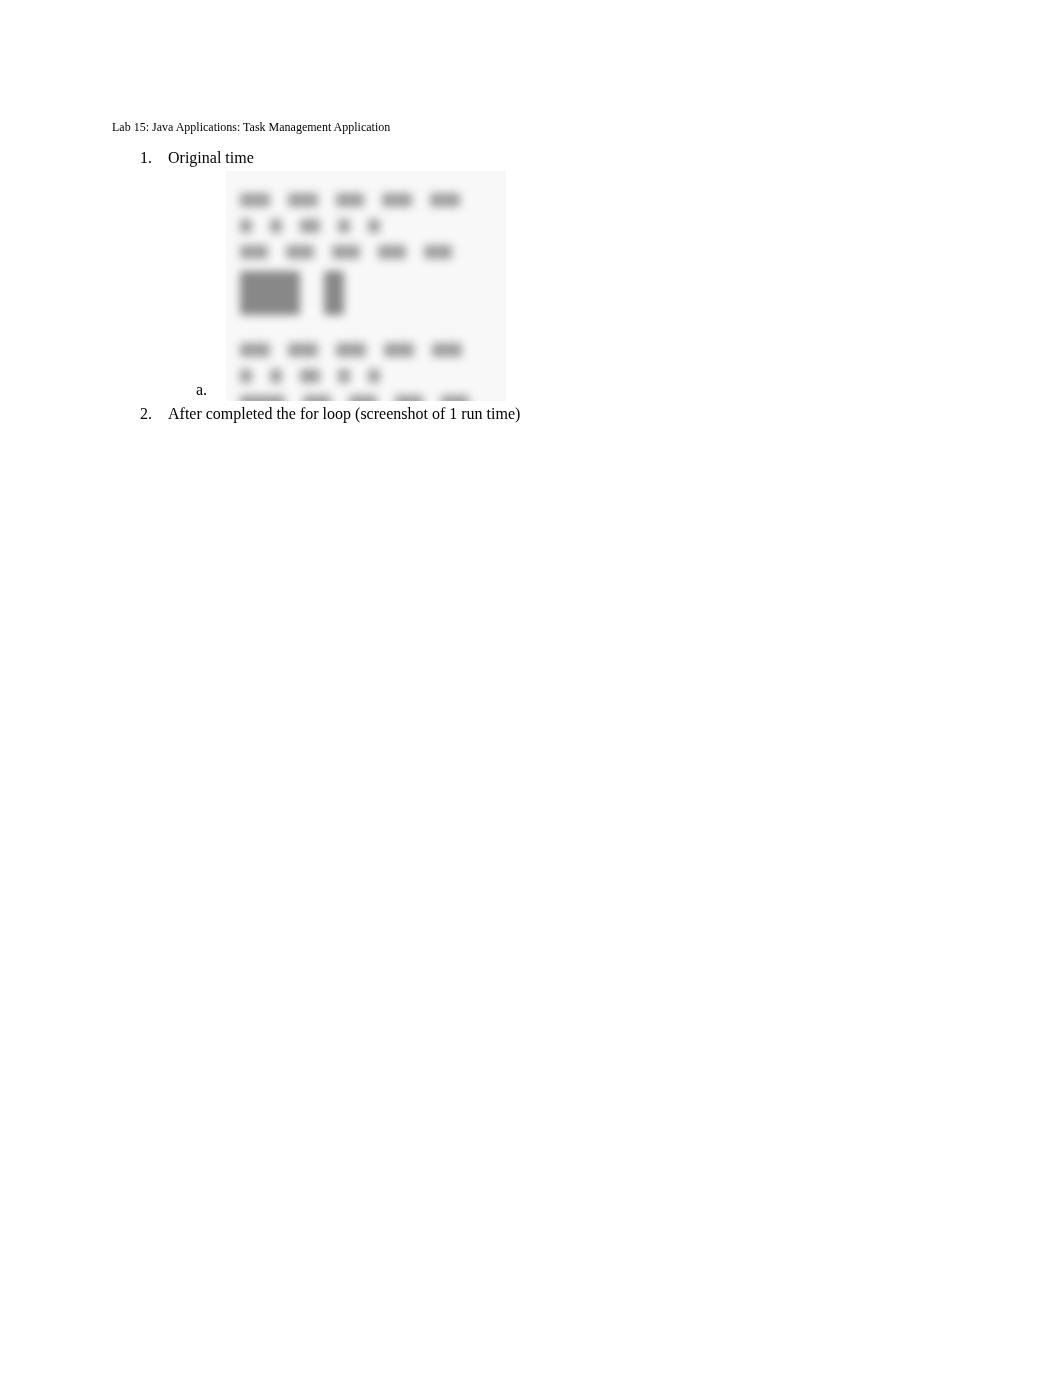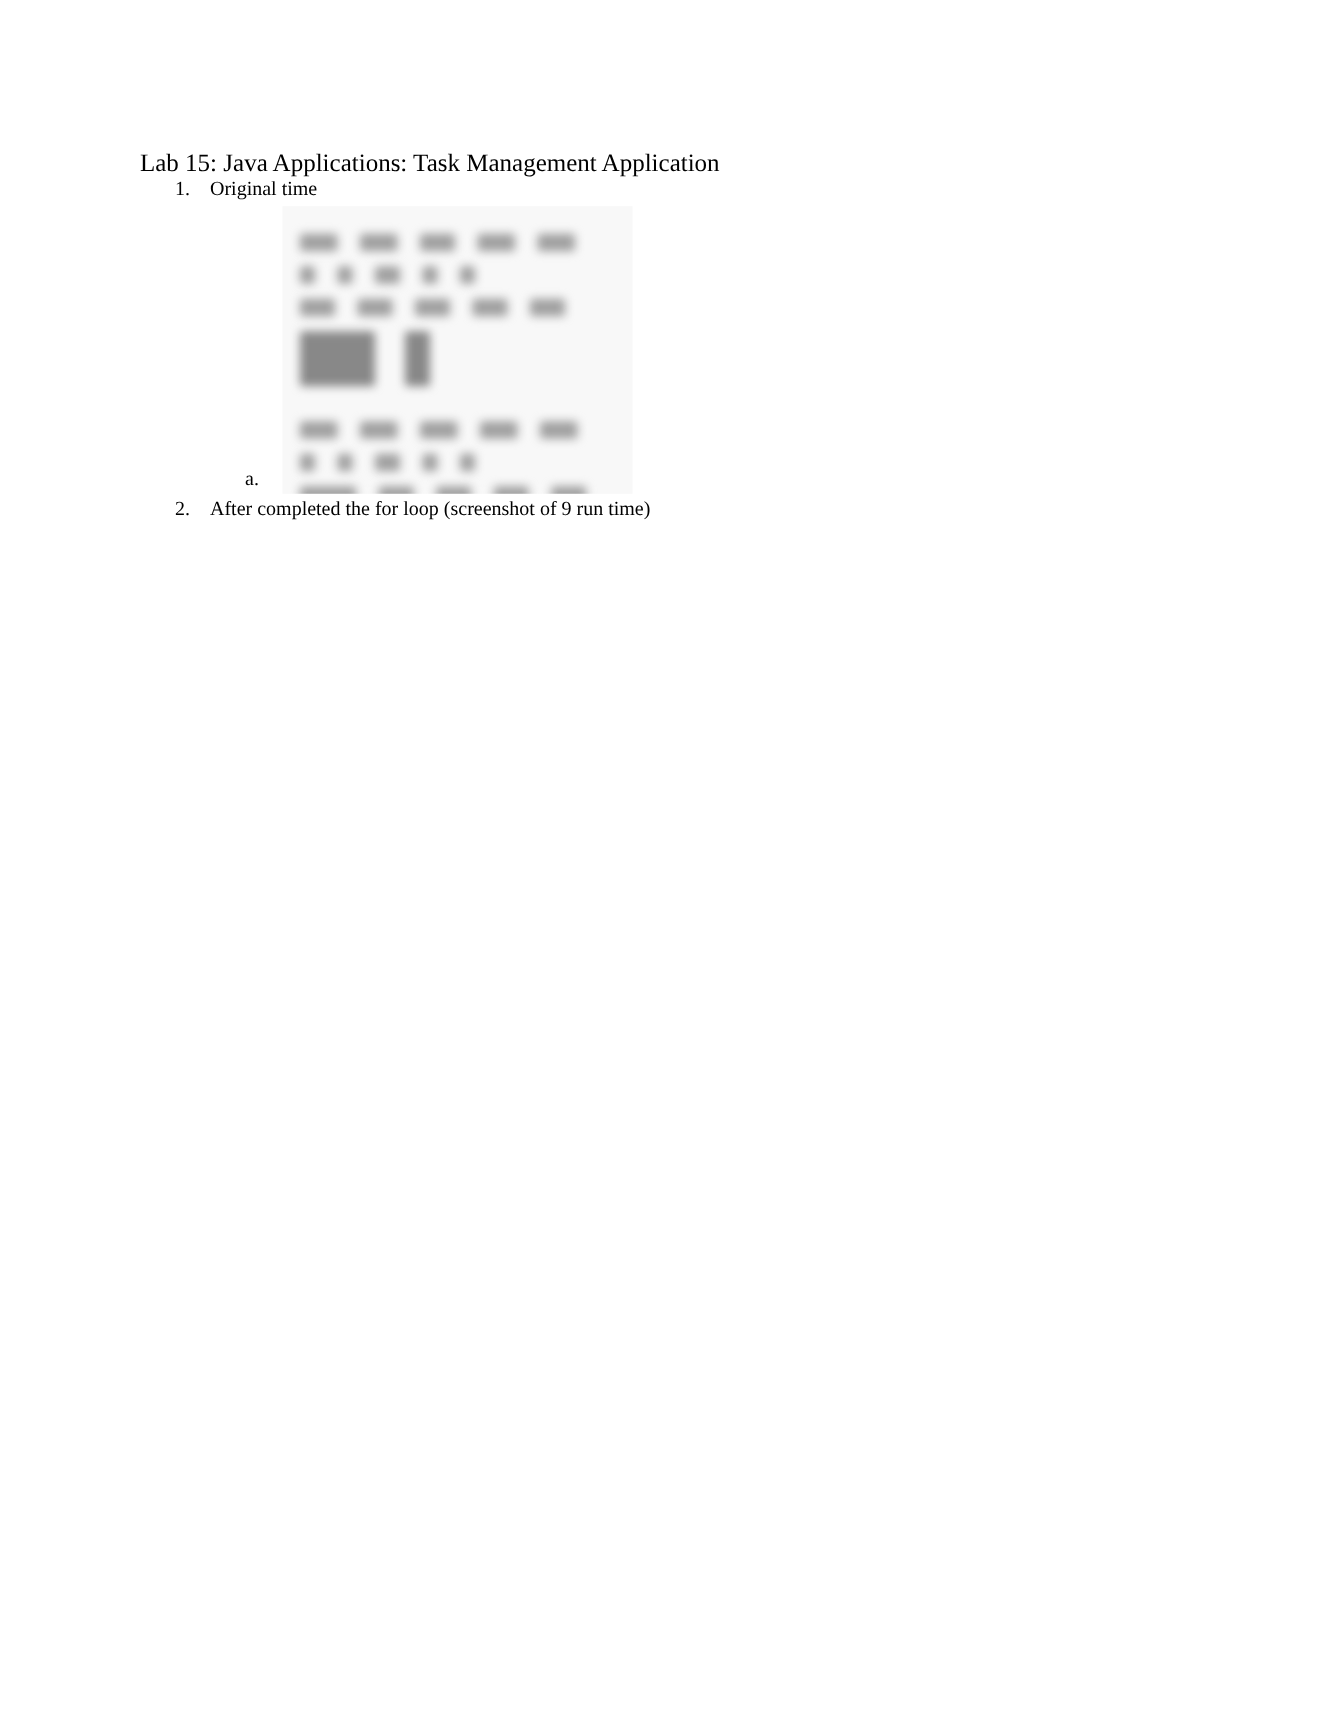--- a/index.html
+++ b/index.html
@@ -12,21 +12,22 @@
       height: 1377px;
       background: #ffffff;
       font-family: "Times New Roman", Times, serif;
       font-size: 16px;
       color: #000000;
       padding-top: 120px;
       padding-left: 112px;
       padding-right: 100px;
     }
     .title {
-      font-size: 20px;
+      font-size: 12px;
+      margin-bottom: 14px;
     }
     .list-level-1 {
       list-style: none;
       padding-left: 28px;
     }
     .list-level-1 > li {
       display: flex;
       align-items: flex-start;
       margin-bottom: 4px;
     }
@@ -147,16 +148,16 @@
               <div class="blur-block bw-28"></div>
             </div>
           </div>
         </li>
       </ol>
     </div>
   </li>
   <li>
     <span class="num">2.</span>
     <div class="content">
-      <span>After completed the for loop (screenshot of 9 run time)</span>
+      <span>After completed the for loop (screenshot of 1 run time)</span>
     </div>
   </li>
 </ol>
 
 </body></html>

